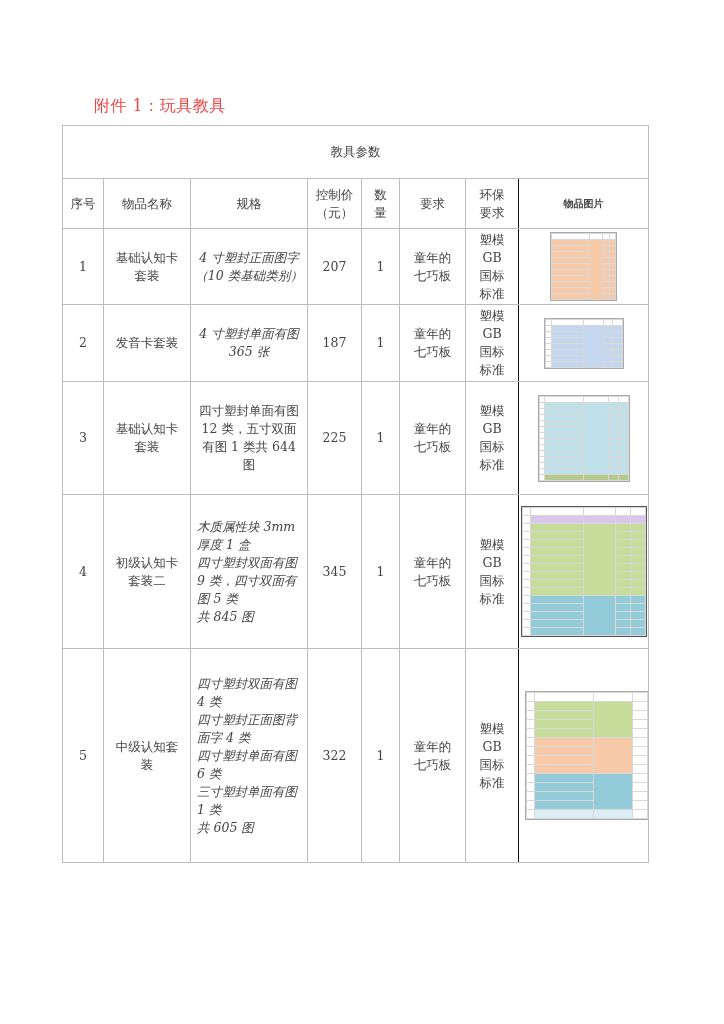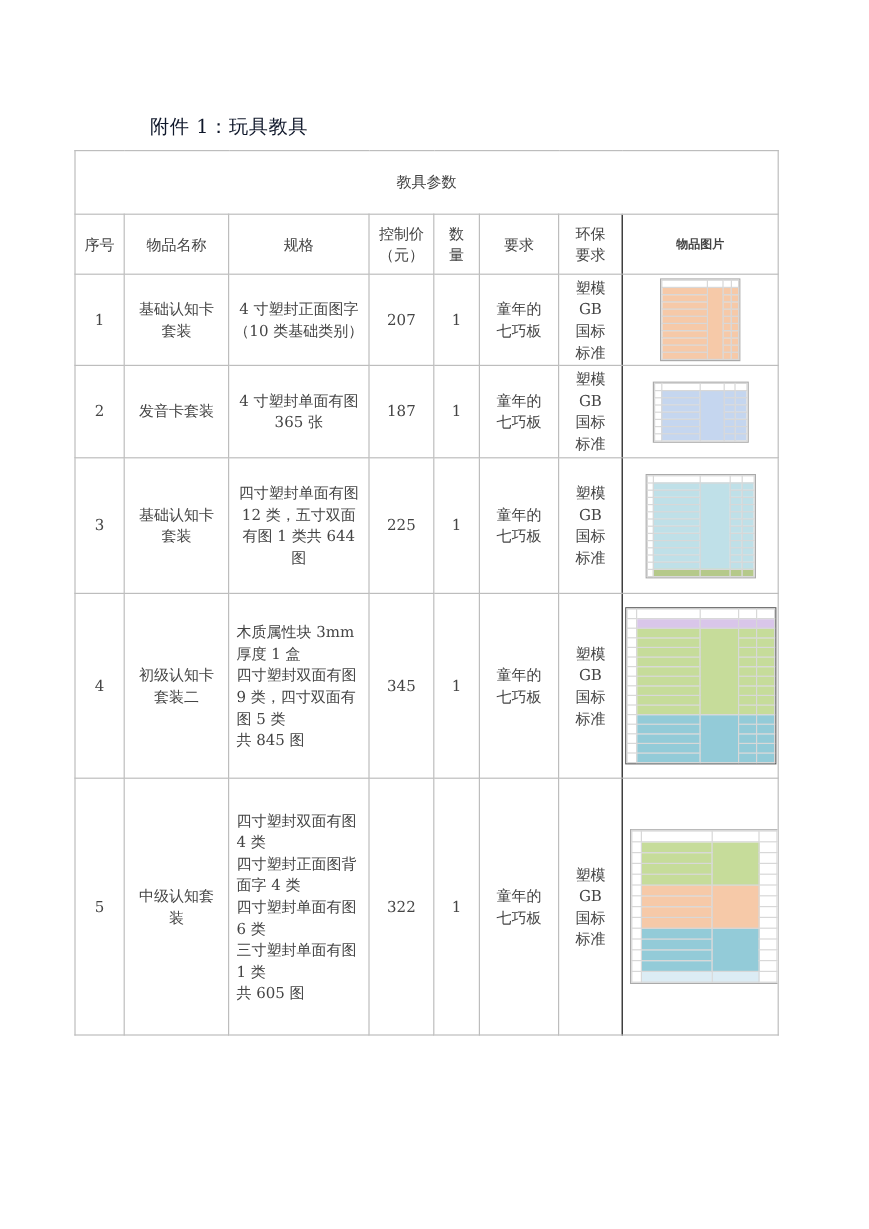--- a/index.html
+++ b/index.html
@@ -1,28 +1,28 @@
 <!DOCTYPE html>
 <html><head>
 <meta charset="utf-8">
 <style>
   html, body { margin:0; padding:0; background:#ffffff; }
   body { width:724px; height:1024px; position:relative; overflow:hidden;
          font-family:"DejaVu Serif", "Liberation Serif", serif; color:#333; }
-  .title { position:absolute; left:125px; top:96px; font-size:16px; color:#0f172a; letter-spacing:0.5px; }
+  .title { position:absolute; left:94px; top:96px; font-size:16px; color:#ef4444; letter-spacing:0.5px; }
   table.main { position:absolute; left:62px; top:125px; border-collapse:collapse; table-layout:fixed; }
   table.main td { border:1px solid #bdbdbd; text-align:center; vertical-align:middle;
                   font-size:12.5px; line-height:18px; color:#444; padding:0 3px; }
   td.strong-l { border-left:1px solid #555 !important; }
   td.black-l { border-left:1px solid #111 !important; }
   td.black-r { border-right:1px solid #111 !important; }
   td.spec { text-align:left !important; padding-left:6px !important; }
   td.hdr-title { font-size:13px; }
   .hdr-img { font-size:10px; font-weight:bold; }
-  .spec-line { display:block; }
+  .spec-line { display:block;font-style:italic; }
   
   .thumb { display:inline-block; vertical-align:middle; border:1px solid #aaa; background:#fff; }
   .thumb table { border-collapse:collapse; }
   .thumb td { border:1px solid #d8d8d8 !important; padding:0 !important; font-size:3px !important; line-height:5px !important; height:5px; }
 </style>
 </head>
 <body>
 
 <div class="title">附件 1：玩具教具</div>
 

